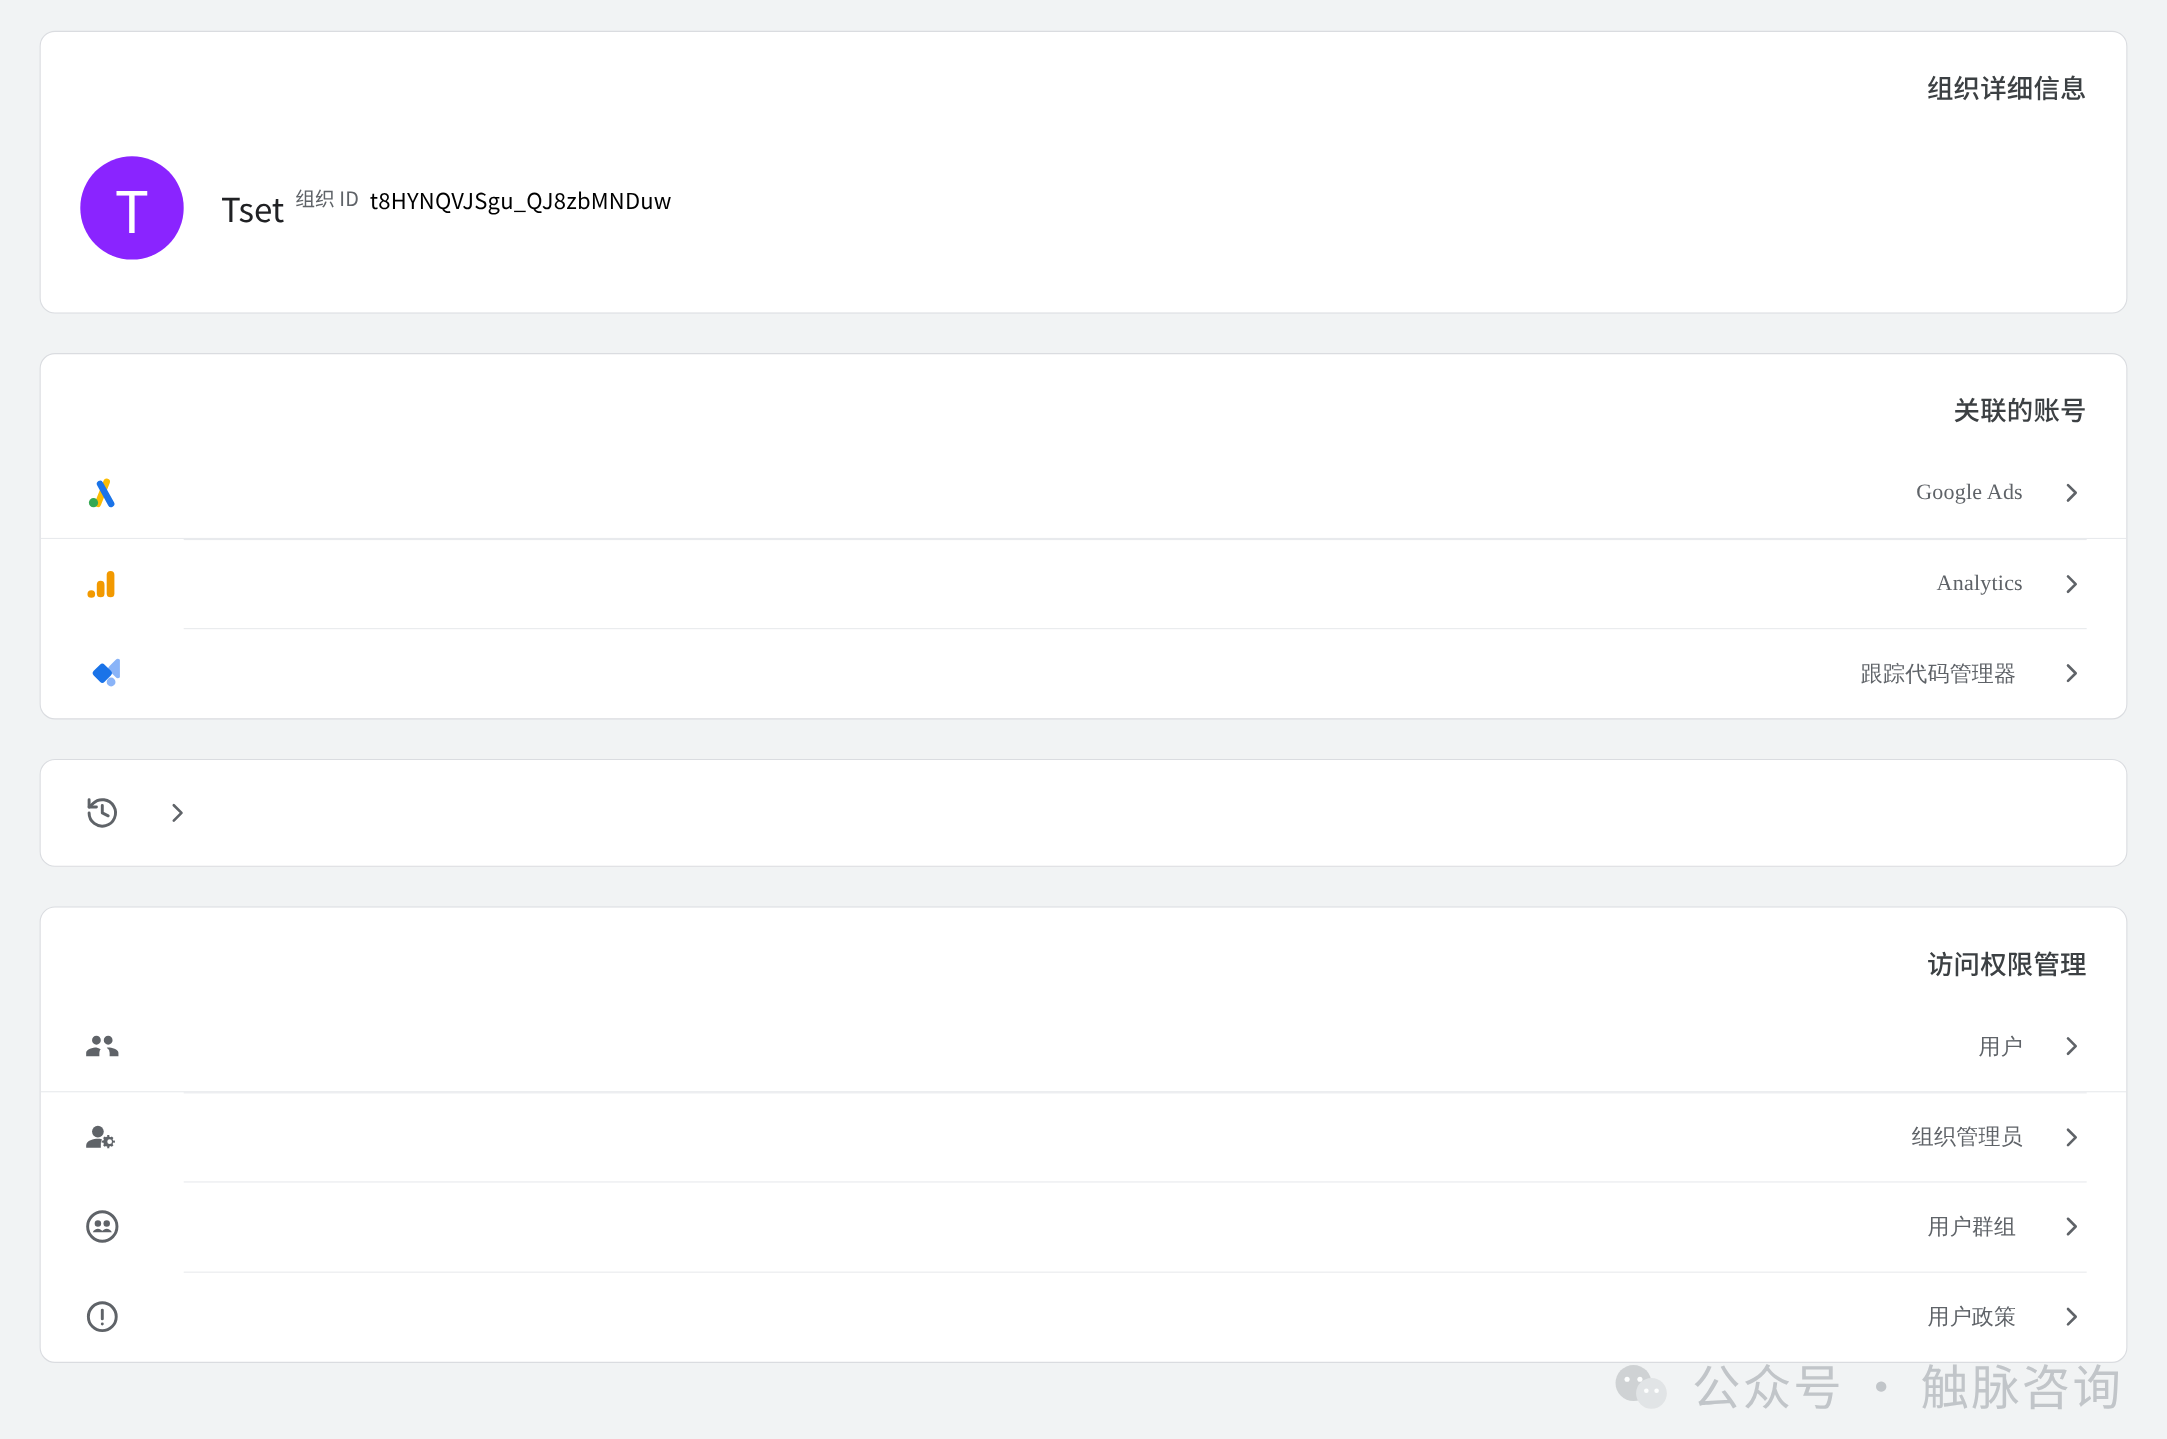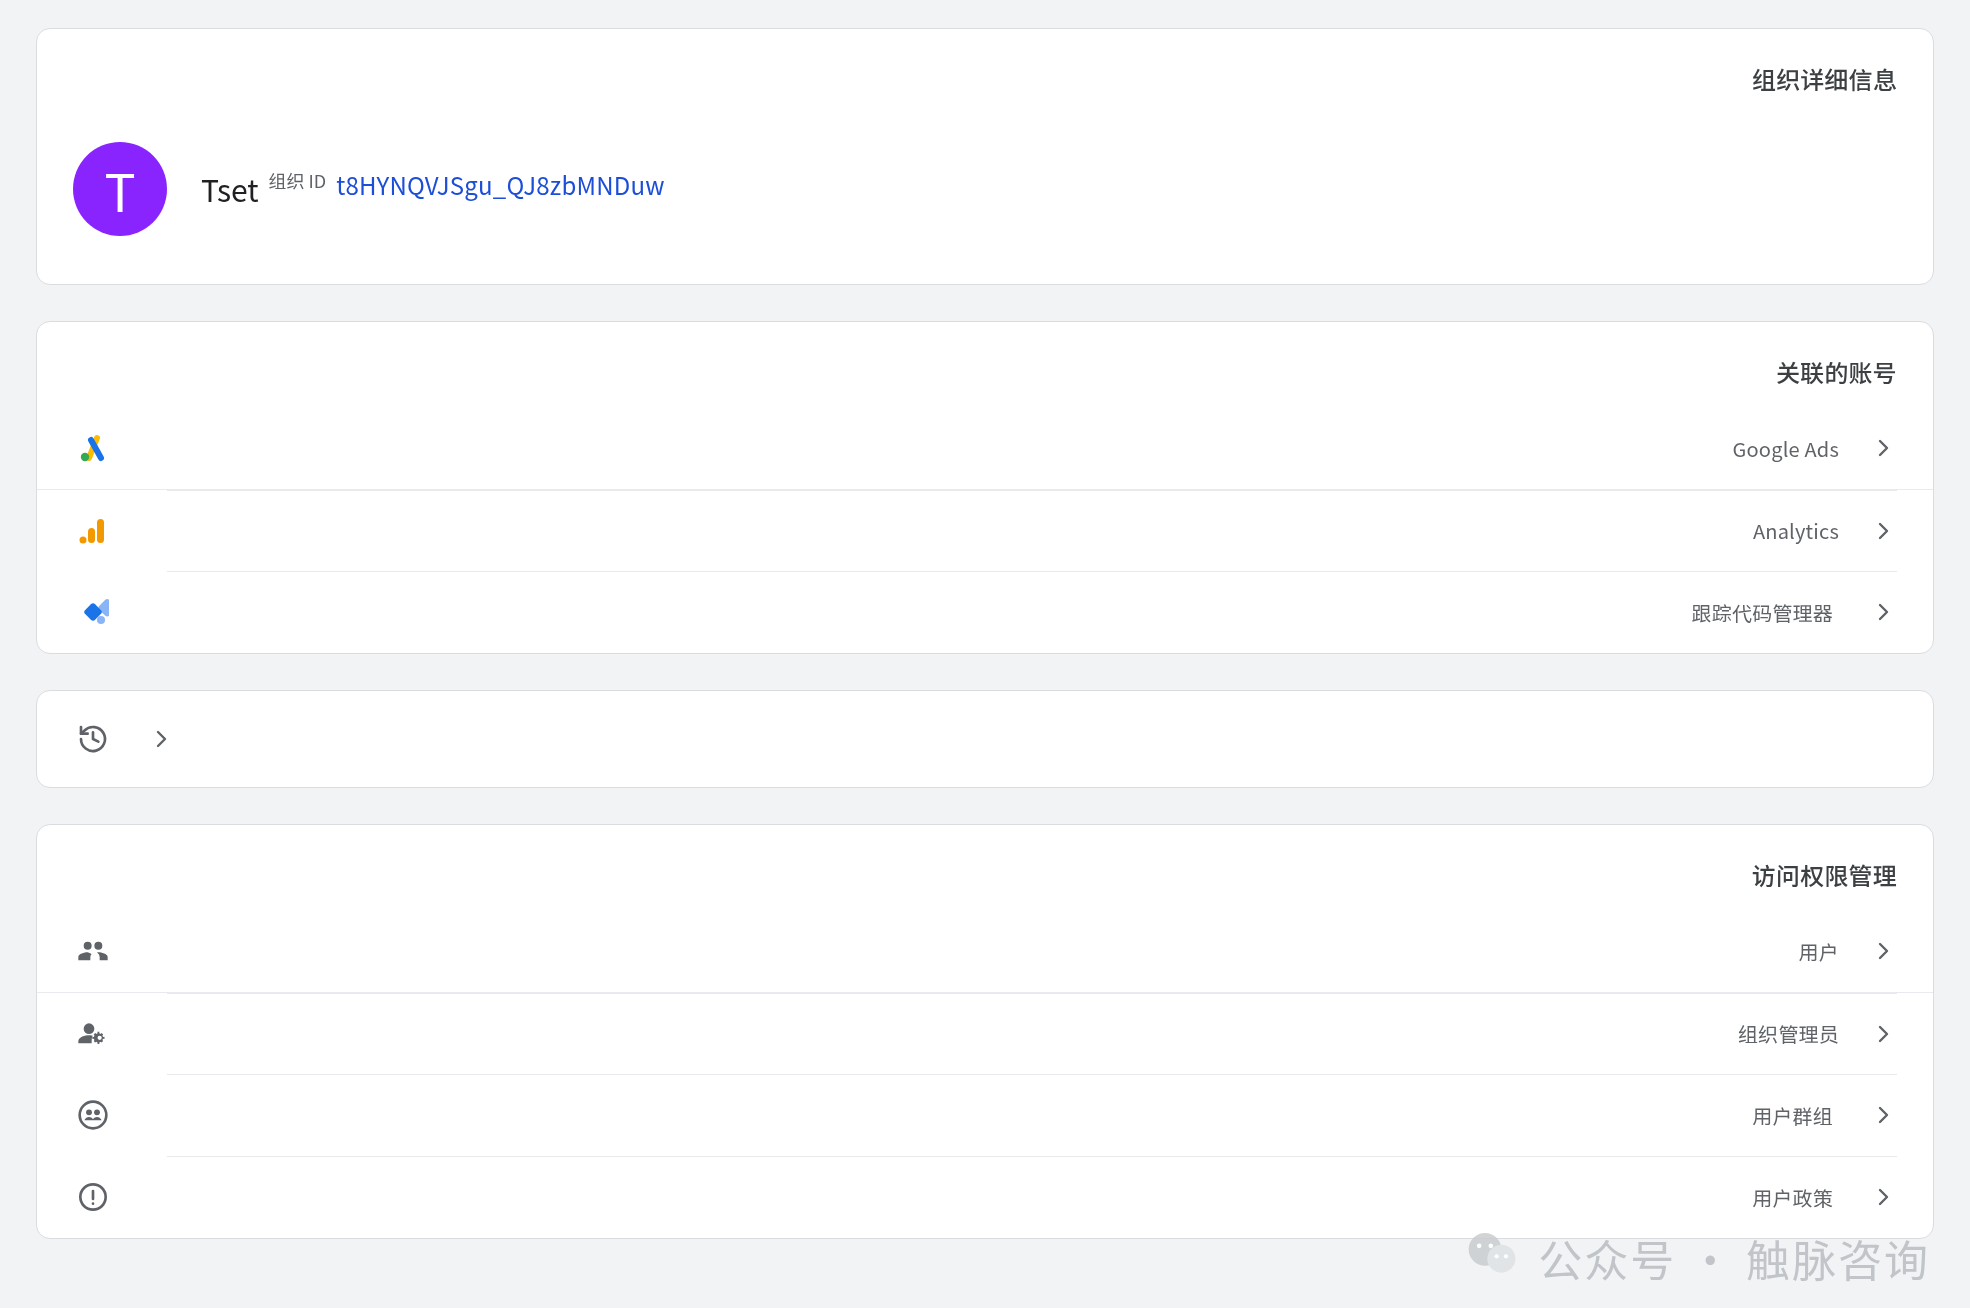--- a/index.html
+++ b/index.html
@@ -41,21 +41,21 @@
     border-radius: 50%;
     background: #8a24ff;
     color: #fff;
     display: flex; align-items: center; justify-content: center;
     font-size: 52px;
     font-weight: 400;
   }
   .org-meta { display: flex; gap: 10px; }
   .org-name { font-size: 30px; color: #202124; font-weight: 400; }
   .org-id-label { font-size: 18px; color: #5f6368; }
-  .org-id { font-size: 24px; color: #1d4ed8; letter-spacing: .2px; }
+  .org-id { font-size: 20px; color: #000000; letter-spacing: .2px; }
 
   
   .row {
     display: flex;
     align-items: center;
     gap: 30px;
     padding: 0 36px 0 36px;
     height: 82px;
     cursor: pointer;
   }
@@ -66,20 +66,21 @@
     left: 130px; right: 36px; top: 0;
     height: 1px;
     background: #e8eaed;
   }
   .row-inset { position: relative; }
   .row .label {
     flex: 1 1 auto;
     font-size: 20px;
     color: #5f6368;
     letter-spacing: .2px;
+    font-family: Liberation Serif, serif;
   }
   .row .icon-slot {
     width: 40px;
     display: flex; align-items: center; justify-content: center;
     flex: 0 0 40px;
     margin-right: 4px;
   }
   .chev {
     width: 28px; height: 28px;
     flex: 0 0 28px;
@@ -92,21 +93,21 @@
   .ads-icon, .analytics-icon, .gtm-icon,
   .history-icon, .users-icon, .admin-icon, .groups-icon, .policy-icon {
     width: 32px; height: 32px; display: inline-block;
   }
 
   
   .watermark {
     position: fixed;
     right: 40px; bottom: 18px;
     display: flex;
-    align-items: flex-start;
+    align-items: flex-end;
     gap: 18px;
     color: #b9bdc1;
     font-size: 44px;
     opacity: .85;
     pointer-events: none;
     letter-spacing: 2px;
   }
   .watermark .wc {
     width: 56px; height: 56px;
   }

